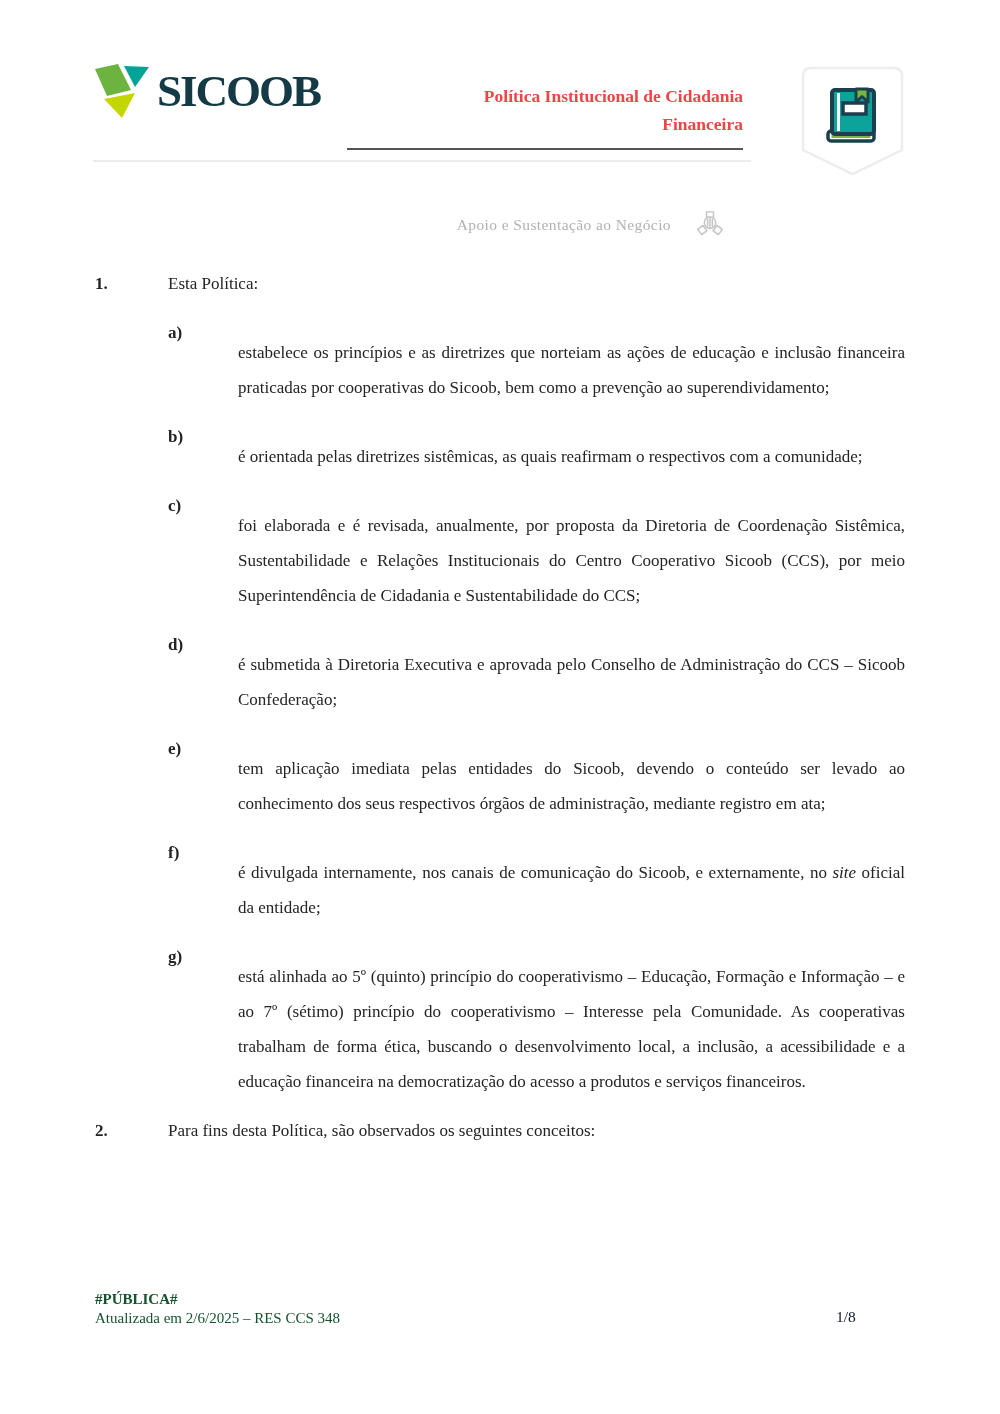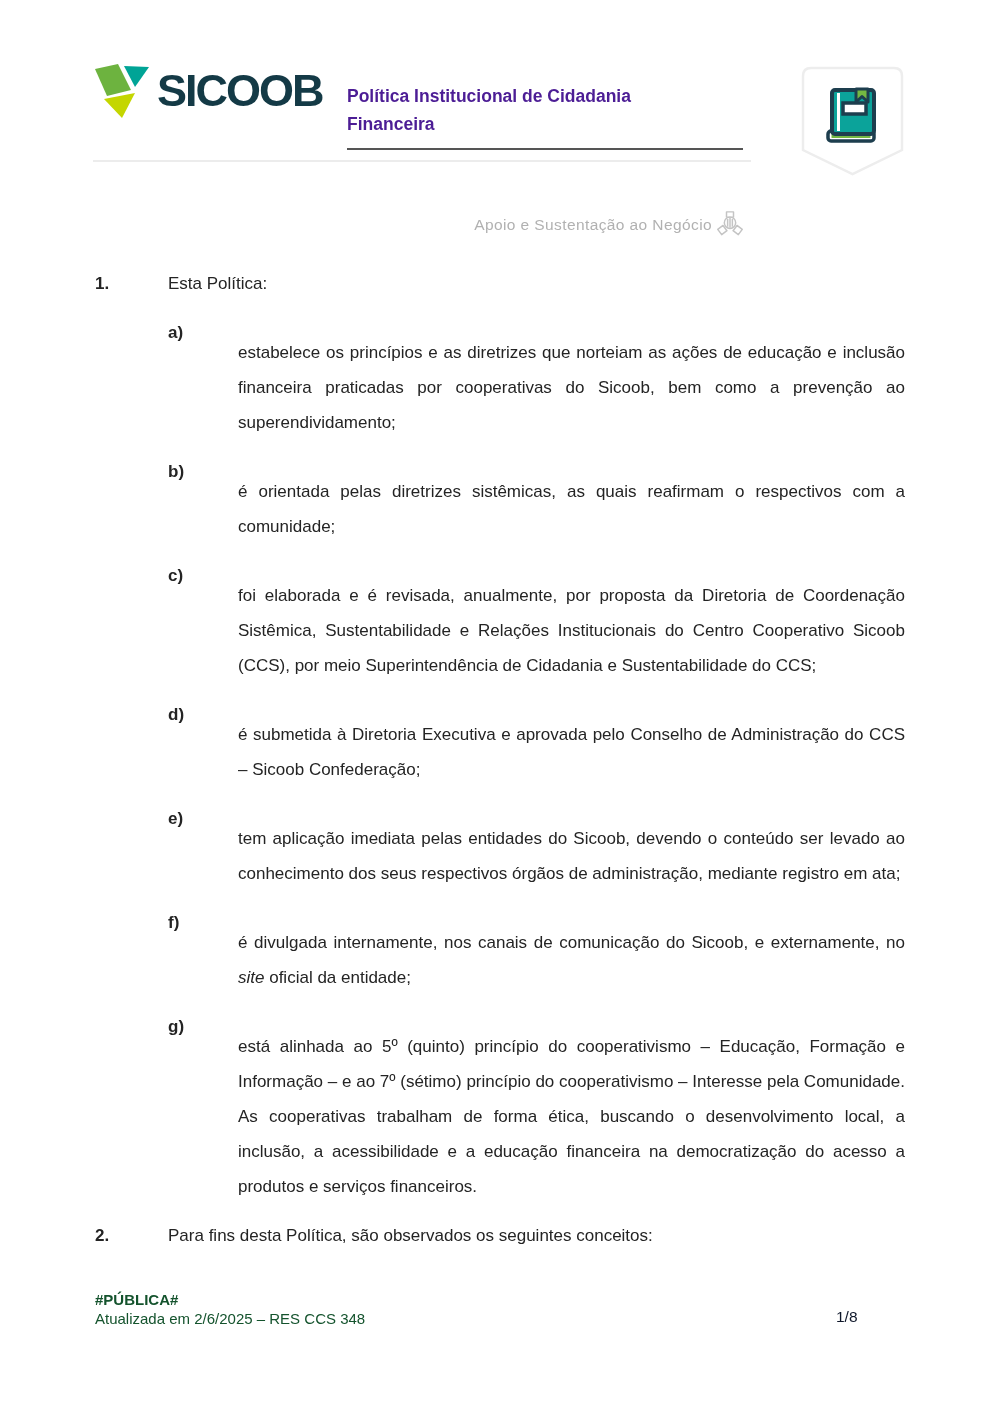--- a/index.html
+++ b/index.html
@@ -1,41 +1,41 @@
 <!DOCTYPE html>
 <html><head>
 <meta charset="utf-8">
 <style>
   html,body { margin:0; padding:0; background:#fff; }
   .page {
     position:relative; width:1000px; height:1414px; background:#ffffff;
-    font-family:Liberation Sans, sans-serif; color:#232323; overflow:hidden;
+    font-family:Liberation Serif, serif; color:#232323; overflow:hidden;
   }
 
   
   .logo { position:absolute; left:94px; top:64px; display:flex; align-items:center; }
   .logo svg { width:56px; height:54px; display:block; }
   .logo-text {
     font-size:45px; font-weight:bold; color:#143A46; letter-spacing:-2px;
     margin-left:7px; line-height:54px;
   }
 
   .title-block {
     position:absolute; left:347px; top:82px; width:396px;
-    text-align:left; font-weight:bold; font-size:17.5px; line-height:28px;
-    color:#4c1d95; padding-bottom:10px; border-bottom:2px solid #555555;
+    text-align:right; font-weight:bold; font-size:17.5px; line-height:28px;
+    color:#ef4444; padding-bottom:10px; border-bottom:2px solid #555555;
   }
 
   .header-rule { position:absolute; left:93px; top:160px; width:658px; height:2px; background:#ececec; }
 
   .badge { position:absolute; left:799px; top:66px; width:107px; height:112px; }
 
   .category-row {
-    position:absolute; left:347px; top:211px; width:398px;
-    display:flex; align-items:center; justify-content:flex-end; gap:3px;
+    position:absolute; left:327px; top:211px; width:398px;
+    display:flex; align-items:center; justify-content:flex-end; gap:24px;
     color:#b1b1b1; font-size:15.5px; letter-spacing:0.4px;
   }
 
   
   .content { position:absolute; left:95px; top:266px; width:810px; font-size:17px; color:#242424; }
   .sec-row { display:grid; grid-template-columns:73px 1fr; line-height:35px; margin-bottom:14px; }
   .sub-row { margin-left:73px; display:grid; grid-template-columns:70px 1fr; line-height:35px; margin-bottom:14px; }
   .marker { font-weight:bold; }
   .jtext  { text-align:justify;margin-top:20px; }
 

